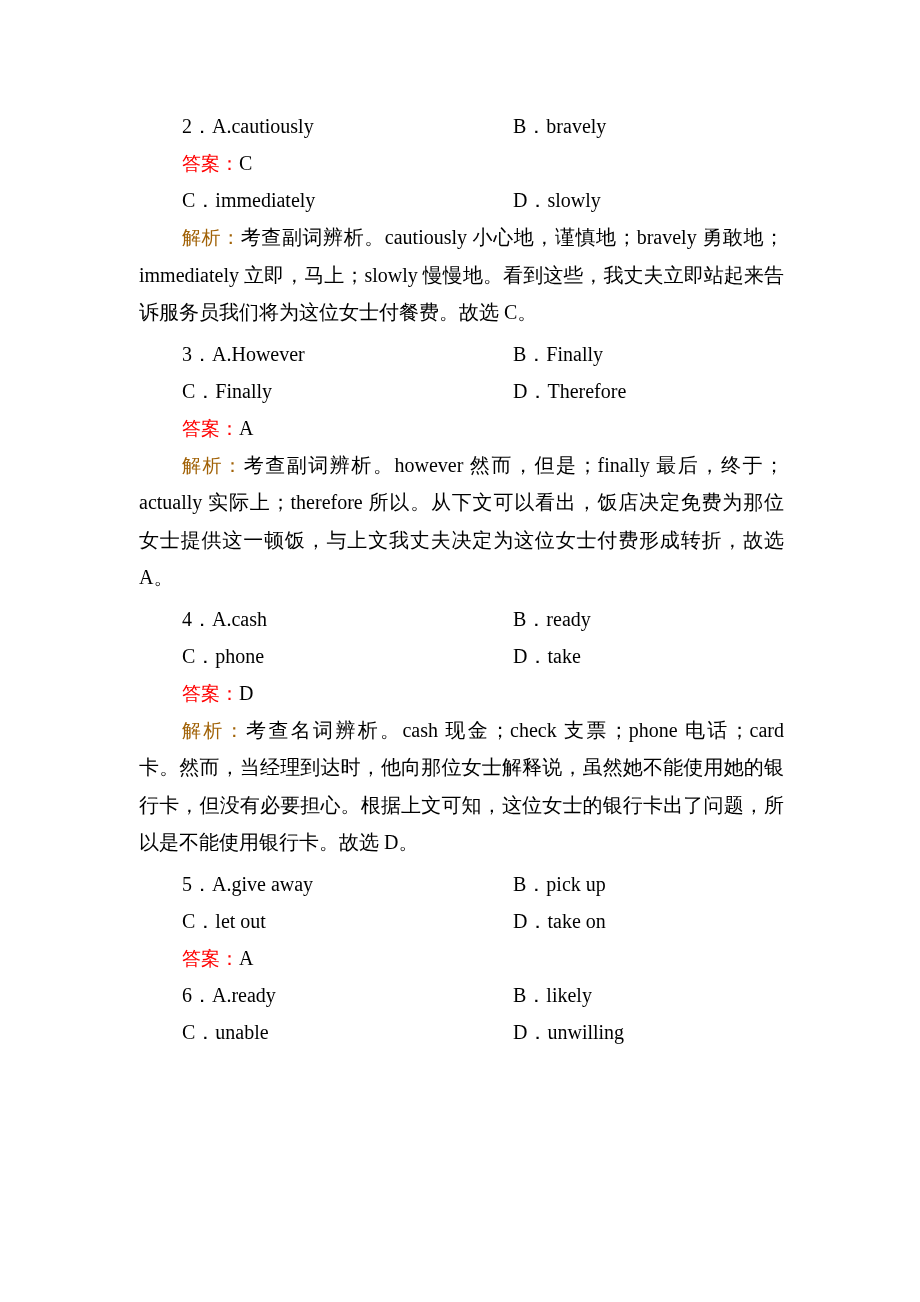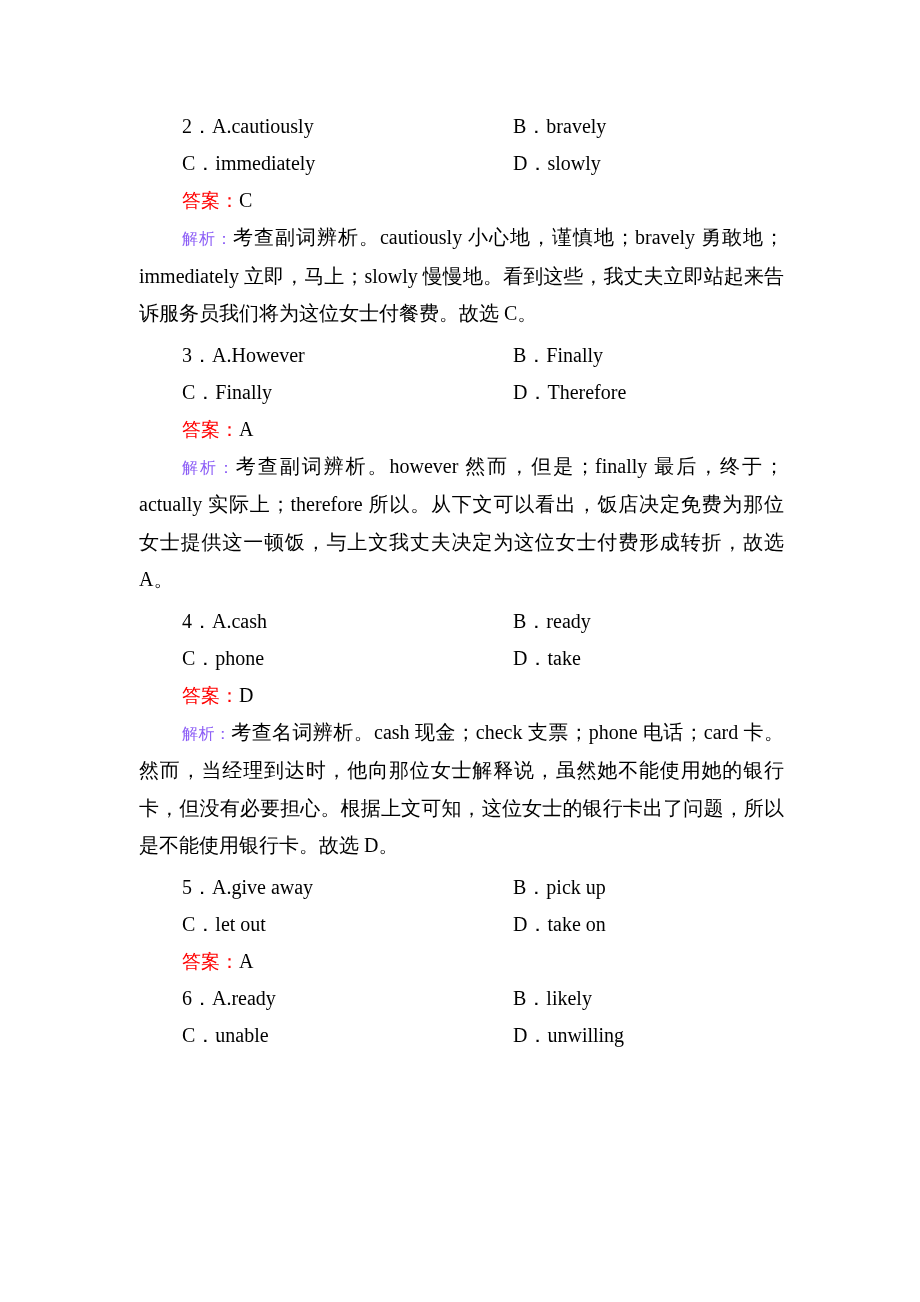--- a/index.html
+++ b/index.html
@@ -4,40 +4,40 @@
 <style>
   html, body { margin: 0; padding: 0; background: #ffffff; }
   body { width: 920px; height: 1302px; position: relative; overflow: hidden;
          font-family: "Liberation Serif", "DejaVu Serif", serif; color: #000; }
   .page { position: absolute; left: 139px; top: 108px; width: 645px; }
   .row { height: 37px; line-height: 37px; font-size: 20px; white-space: nowrap; position: relative; }
   .opt-row .left { position: absolute; left: 43px; }
   .opt-row .right { position: absolute; left: 374px; }
   .ans { padding-left: 43px; }
   .lbl-red { color: #ff0000; font-family: "DejaVu Sans", sans-serif; font-size: 19px; }
-  .lbl-blue { color: #8b5cf6; font-family: "DejaVu Sans", sans-serif; font-size: 16px; margin-top: 24px; }
+  .lbl-blue { color: #a16207; font-family: "DejaVu Sans", sans-serif; font-size: 19px; margin-top: 24px; }
   .expl { font-size: 20px; line-height: 37.5px; text-indent: 43px; text-align: justify; text-align-last: left; }
   .gap-block { margin-bottom: 4px; }
 </style>
 </head>
 <body>
 
 <div class="page">
 
   <div>
     <div class="row opt-row">
       <span class="left">2．A.cautiously</span>
       <span class="right">B．bravely</span>
     </div>
+    <div class="row ans">
+      <span class="lbl-red">答案：</span><span>C</span>
+    </div>
     <div class="row opt-row">
       <span class="left">C．immediately</span>
       <span class="right">D．slowly</span>
-    </div>
-    <div class="row ans">
-      <span class="lbl-red">答案：</span><span>C</span>
     </div>
     <div class="expl gap-block"><span class="lbl-blue">解析：</span><span>考查副词辨析。cautiously 小心地，谨慎地；bravely 勇敢地；immediately 立即，马上；slowly 慢慢地。看到这些，我丈夫立即站起来告诉服务员我们将为这位女士付餐费。故选 C。</span></div>
   </div>
 
   <div>
     <div class="row opt-row">
       <span class="left">3．A.However</span>
       <span class="right">B．Finally</span>
     </div>
     <div class="row opt-row">

